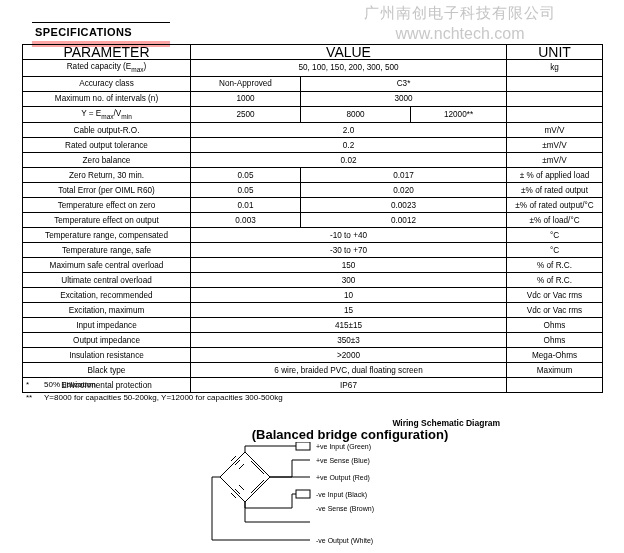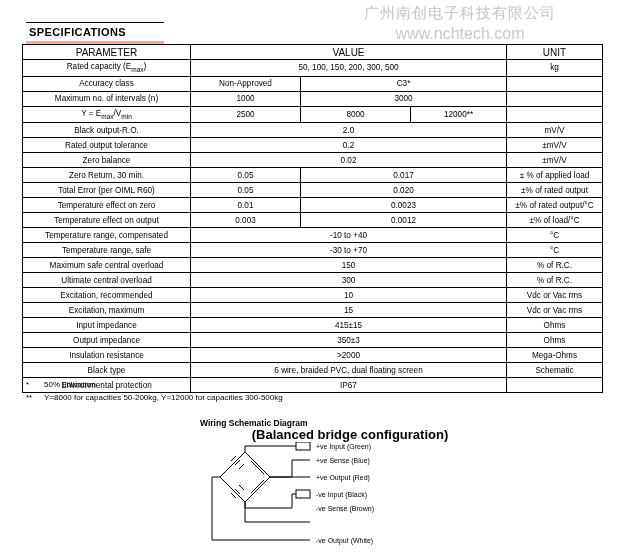--- a/index.html
+++ b/index.html
@@ -42,26 +42,26 @@
     font-size: 16px;
     letter-spacing: 0px;
     white-space: nowrap;
     margin-top: 2px;
     color: #c8c8c8;
   }
 
   
   .spec-title-bar {
     position: absolute;
-    left: 26px;
+    left: 32px;
     top: 22px;
     width: 138px;
     height: 18px;
     border-top: 1px solid #000;
-    border-bottom: 4px solid #fca5a5;
+    border-bottom: 6px solid #fca5a5;
     display: flex;
     align-items: center;
   }
   .spec-title-bar .title-text {
     font-size: 11px;
     font-weight: bold;
     letter-spacing: 0.4px;
     padding-left: 3px;
   }
 
@@ -86,21 +86,21 @@
     overflow: hidden;
     white-space: nowrap;
   }
   td.param {
     text-align: left;
     font-weight: bold;
     padding-left: 4px;
   }
   th.hdr {
     font-weight: bold;
-    font-size: 10px;
+    font-size: 14px;
   }
   td.unit {
     text-align: center;
   }
   td.bold { font-weight: bold; }
   .sub { font-size: 6.5px; vertical-align: sub; }
 
   
   .footnotes {
     position: absolute;
@@ -119,21 +119,21 @@
 
   
   .diagram {
     position: absolute;
     left: 200px;
     top: 418px;
     width: 300px;
     height: 130px;
   }
   .diagram .dtitle {
-    text-align: left;
+    text-align: right;
     font-size: 8.5px;
     font-weight: bold;
     line-height: 11px;
   }
   .diagram .dsub {
     text-align: center;
     font-size: 13px;
     font-weight: bold;
     line-height: 11px;
   }
@@ -195,21 +195,21 @@
         <td class="unit"></td>
       </tr>
       <tr>
         <td class="param">Y = E<span class="sub">max</span>/V<span class="sub">min</span></td>
         <td>2500</td>
         <td>8000</td>
         <td>12000**</td>
         <td class="unit"></td>
       </tr>
       <tr>
-        <td class="param">Black output-R.O.</td>
+        <td class="param">Cable output-R.O.</td>
         <td colspan="3">2.0</td>
         <td class="unit">mV/V</td>
       </tr>
       <tr>
         <td class="param">Rated output tolerance</td>
         <td colspan="3">0.2</td>
         <td class="unit">±mV/V</td>
       </tr>
       <tr>
         <td class="param">Zero balance</td>
@@ -281,21 +281,21 @@
         <td class="unit">Ohms</td>
       </tr>
       <tr>
         <td class="param">Insulation resistance</td>
         <td colspan="3">&gt;2000</td>
         <td class="unit">Mega-Ohms</td>
       </tr>
       <tr>
         <td class="param">Black type</td>
         <td colspan="3">6 wire, braided PVC, dual floating screen</td>
-        <td class="unit">Schematic</td>
+        <td class="unit">Maximum</td>
       </tr>
       <tr>
         <td class="param">Environmental protection</td>
         <td colspan="3">IP67</td>
         <td class="unit"></td>
       </tr>
     </tbody>
   </table>
 
   <div class="footnotes">

